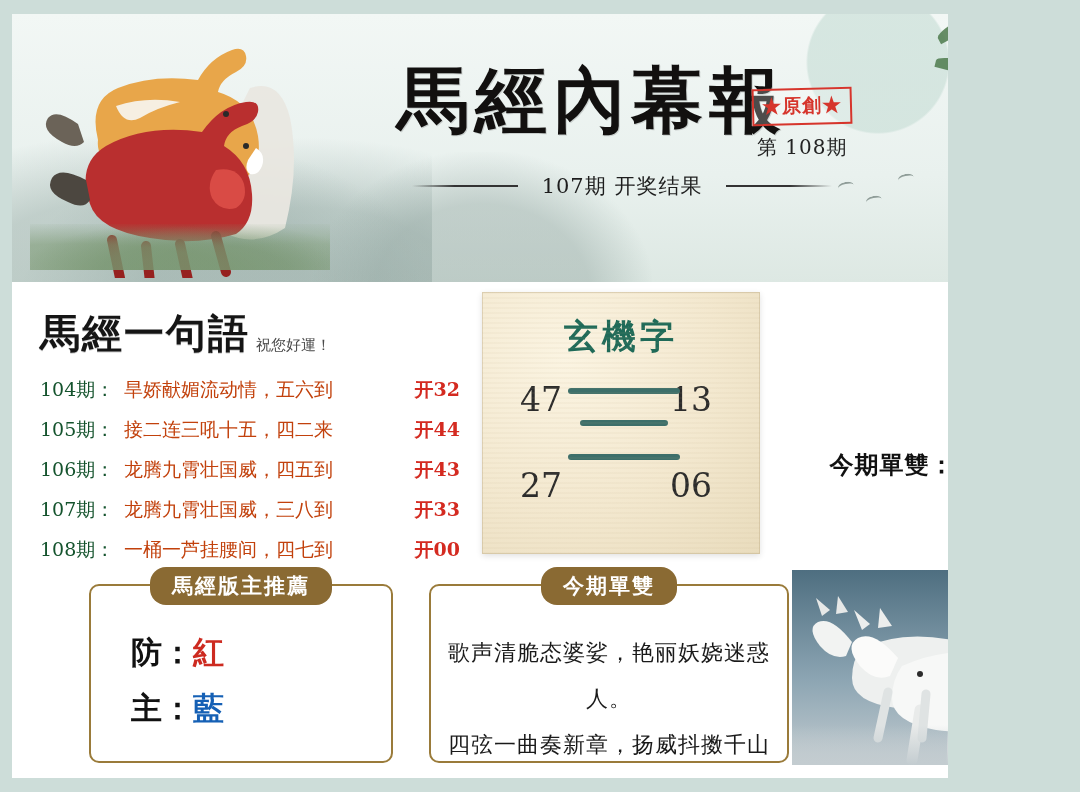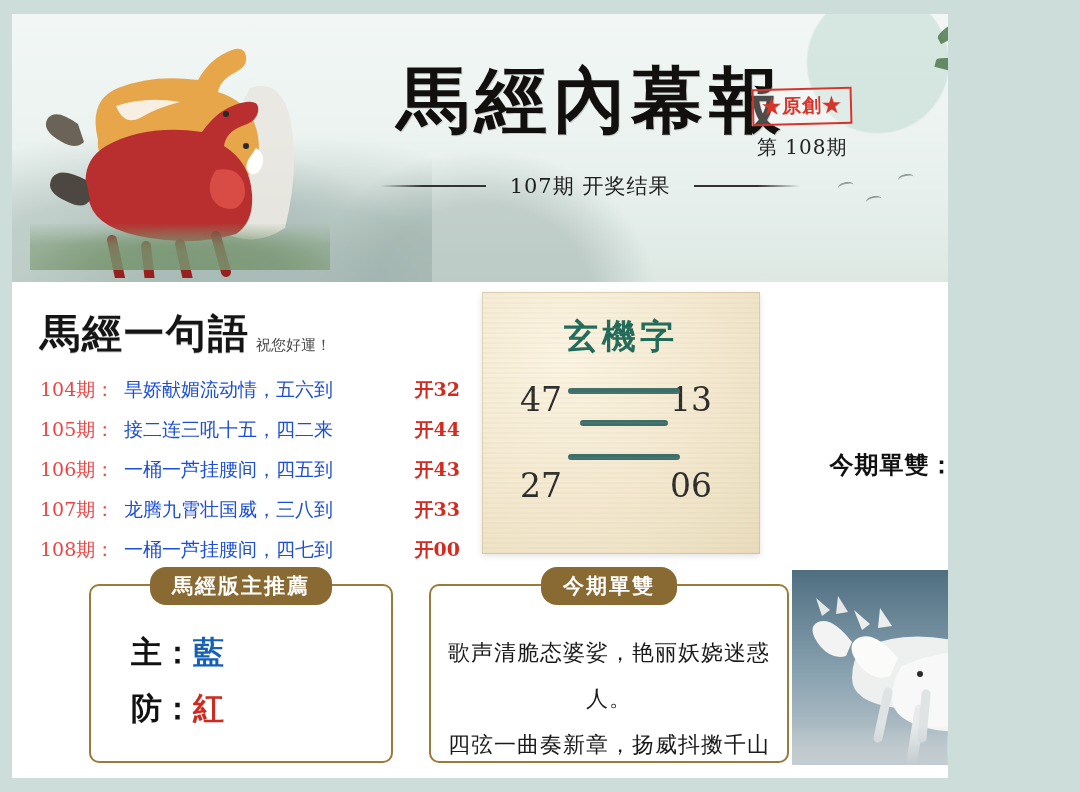--- a/index.html
+++ b/index.html
@@ -154,21 +154,21 @@
     left: 745px;
     top: 120px;
     font-size: 20px;
     color: #232323;
     font-family: "DejaVu Serif", "Liberation Serif", serif;
     letter-spacing: 1px;
     white-space: nowrap;
   }
   .sub-line {
     position: absolute;
-    left: 368px;
+    left: 400px;
     top: 158px;
     width: 420px;
     display: flex;
     align-items: center;
     justify-content: space-between;
     gap: 24px;
   }
   .sub-line .rule {
     flex: 1;
     height: 2px;
@@ -284,25 +284,25 @@
   }
   .phrase-row {
     display: flex;
     align-items: baseline;
     font-size: 19px;
     margin-bottom: 14px;
     font-family: "DejaVu Serif", "Liberation Serif", serif;
     white-space: nowrap;
   }
   .phrase-row .issue {
-    color: #ef4444;
+    color: #14532d;
     width: 84px;
   }
   .phrase-row .text {
-    color: #1d4ed8;
+    color: #c2410c;
     flex: 1;
   }
   .phrase-row .result {
     color: #d42a20;
     font-weight: bold;
     width: 68px;
     text-align: right;
   }
 
   
@@ -592,21 +592,21 @@
             <div class="text">旱娇献媚流动情，五六到</div>
             <div class="result">开32</div>
           </div>
           <div class="phrase-row">
             <div class="issue">105期：</div>
             <div class="text">接二连三吼十五，四二来</div>
             <div class="result">开44</div>
           </div>
           <div class="phrase-row">
             <div class="issue">106期：</div>
-            <div class="text">一桶一芦挂腰间，四五到</div>
+            <div class="text">龙腾九霄壮国威，四五到</div>
             <div class="result">开43</div>
           </div>
           <div class="phrase-row">
             <div class="issue">107期：</div>
             <div class="text">龙腾九霄壮国威，三八到</div>
             <div class="result">开33</div>
           </div>
           <div class="phrase-row">
             <div class="issue">108期：</div>
             <div class="text">一桶一芦挂腰间，四七到</div>
@@ -633,24 +633,24 @@
         <div class="dan-shuang-label">今期單雙：</div>
         <div class="dan-shuang-value">雙</div>
       </div>
 
       <div class="bottom">
 
         <div class="card card-left">
           <div class="card-head">馬經版主推薦</div>
           <div class="zf-rows">
             <div class="zf-row">
-              <span class="k">主：</span><span class="v-blue">藍</span>
+              <span class="k">防：</span><span class="v-red">紅</span>
             </div>
             <div class="zf-row">
-              <span class="k">防：</span><span class="v-red">紅</span>
+              <span class="k">主：</span><span class="v-blue">藍</span>
             </div>
           </div>
         </div>
 
         <div class="card card-mid">
           <div class="card-head">今期單雙</div>
           <div class="poem">
             <div>歌声清脆态婆娑，艳丽妖娆迷惑人。</div>
             <div>四弦一曲奏新章，扬威抖擞千山动。</div>
           </div>

